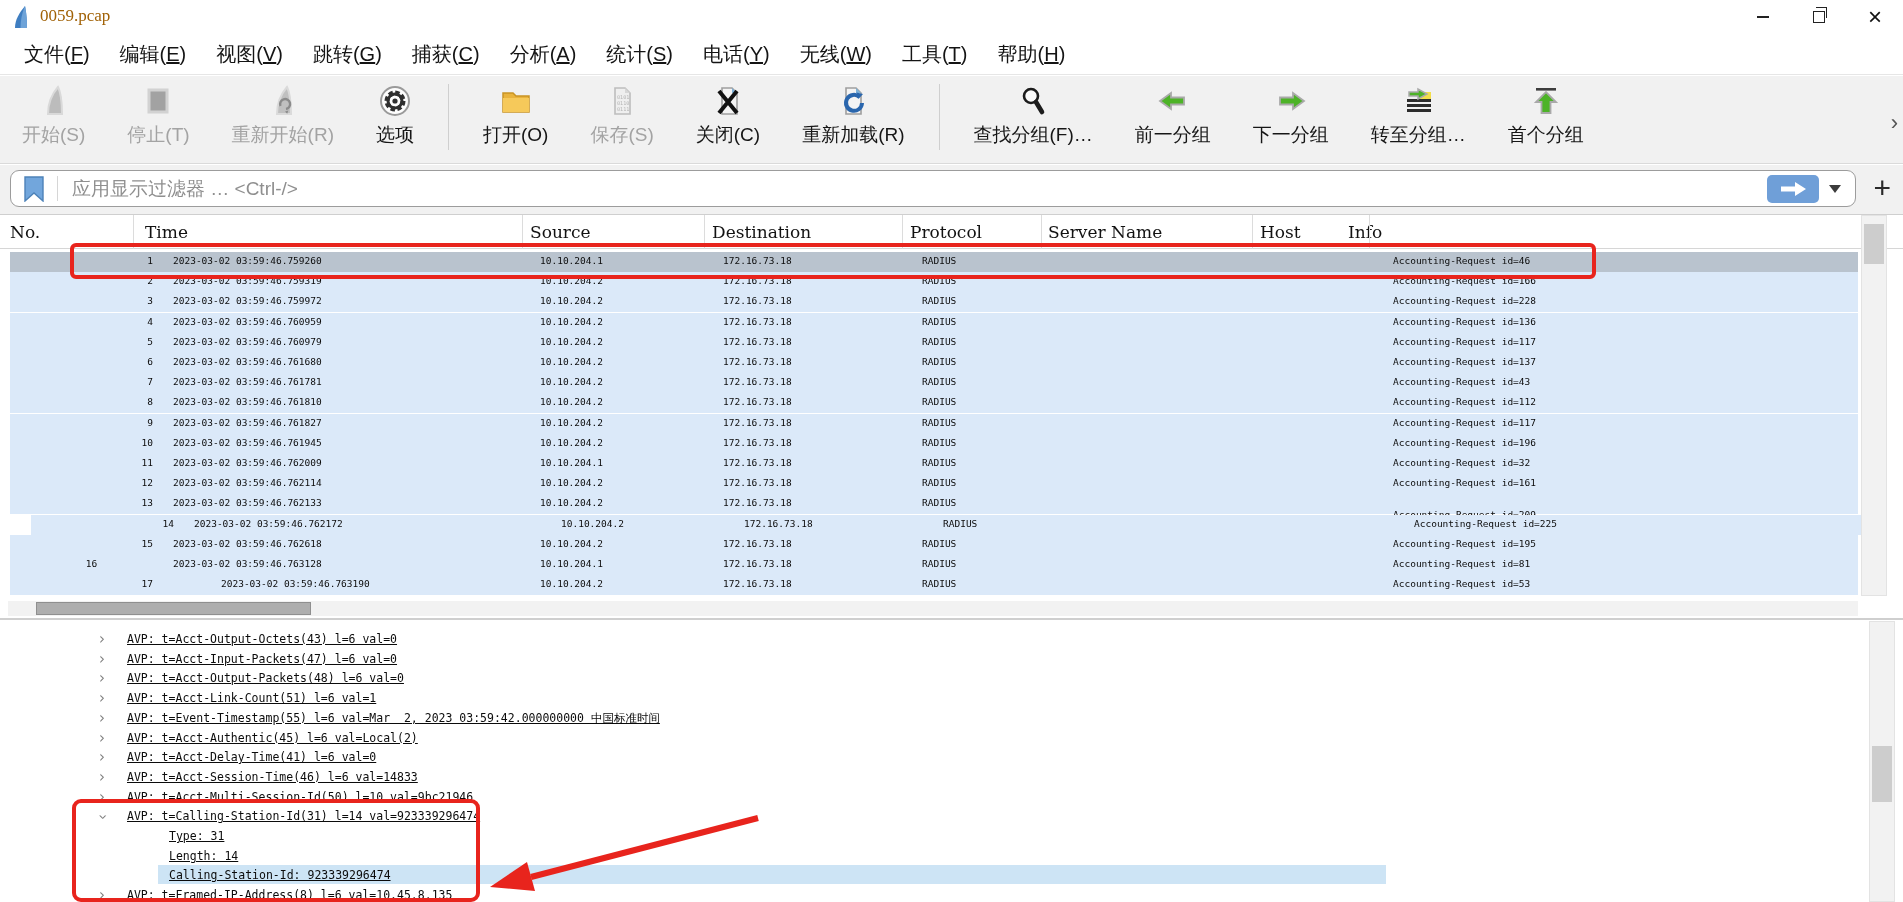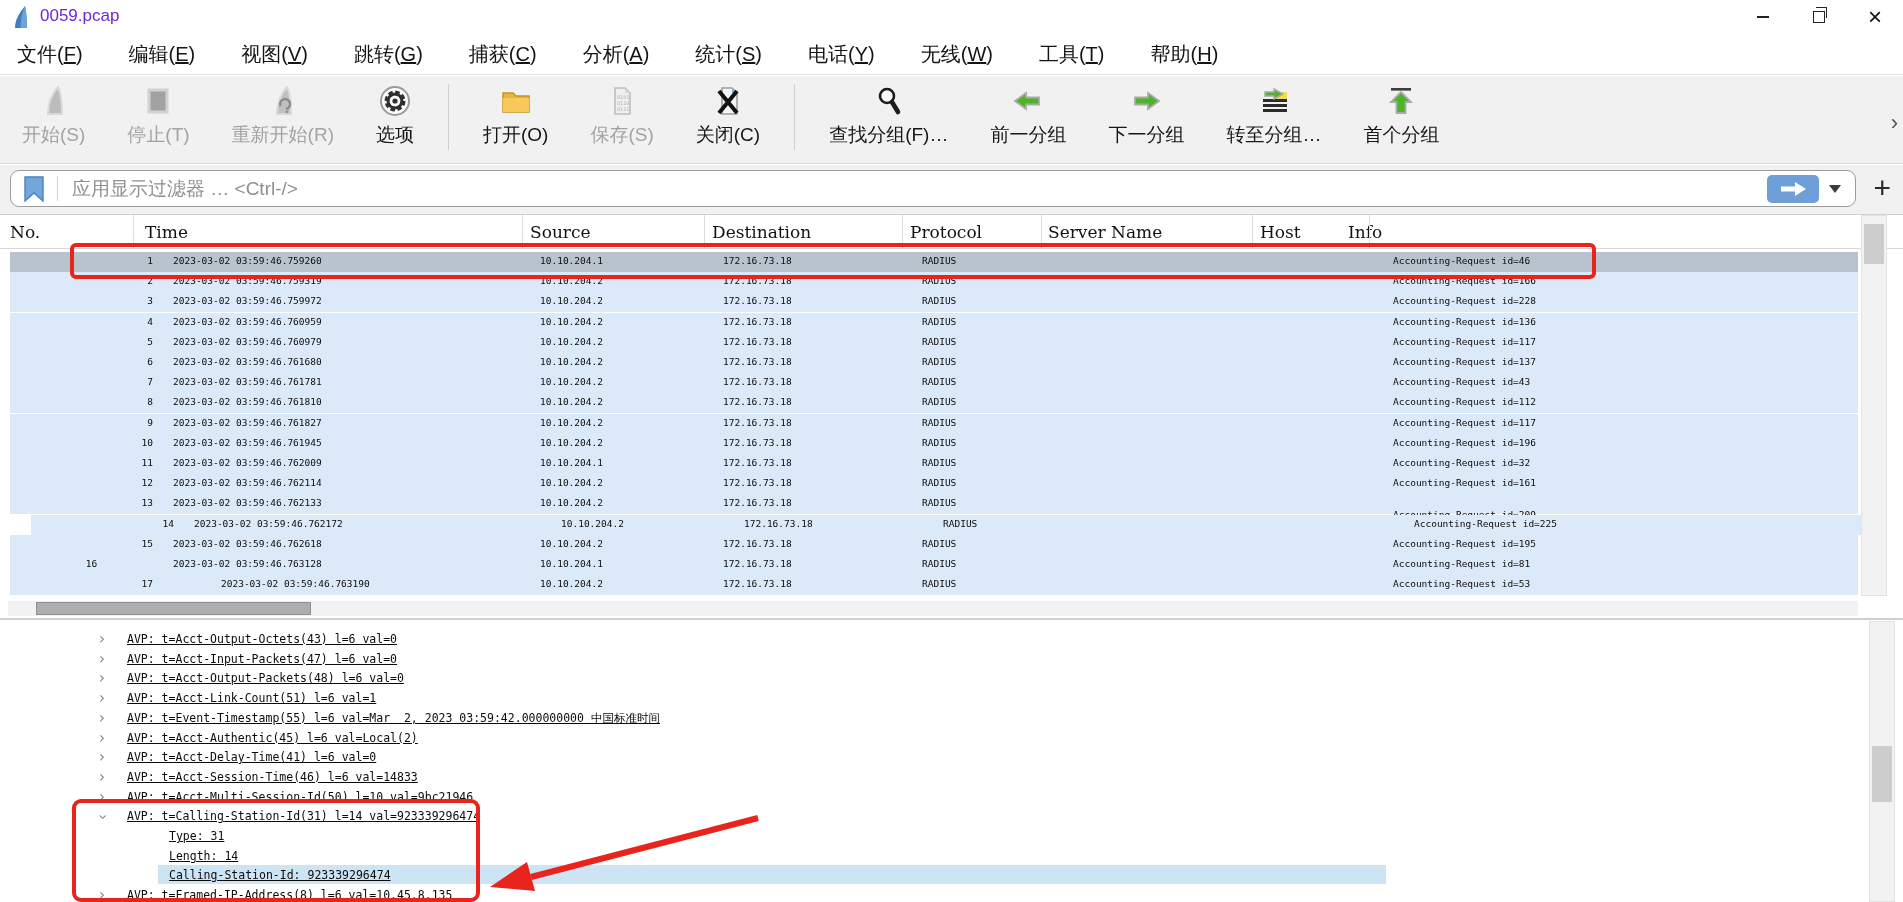--- a/index.html
+++ b/index.html
@@ -2,30 +2,30 @@
 <html style="--row-bg: #dbe9f9; --row-sel-bg: #b9c3ce; --detail-sel-bg: #cde4f5; --anno: #e8241d; --apply-bg: #6f9fd8;"><head>
 <meta charset="utf-8">
 <style>
   html,body{margin:0;padding:0;background:#fff;overflow:hidden;}
   #app{position:relative;width:1903px;height:902px;background:#fff;
        font-family:"Liberation Sans","DejaVu Sans",sans-serif;color:#1a1a1a;
        -webkit-font-smoothing:antialiased;}
   
   .titlebar{position:absolute;left:0;top:0;width:1903px;height:34px;background:#fff;}
   .app-icon{position:absolute;left:10px;top:5px;width:24px;height:24px;}
-  .title-text{position:absolute;left:40px;top:6px;font-size:17px;color:#6d28d9;}
+  .title-text{position:absolute;left:40px;top:6px;font-size:17px;color:#a16207;font-family:Liberation Serif, serif;}
   .winbtns{position:absolute;right:0;top:0;height:34px;display:flex;}
   .winbtn{width:56px;height:34px;display:flex;align-items:center;justify-content:center;cursor:default;}
   .glyph-min{width:12px;height:2px;background:#222;}
   .glyph-restore{width:10px;height:10px;border:1.5px solid #222;position:relative;background:#fff;}
   .glyph-restore:before{content:"";position:absolute;left:2px;top:-5px;width:10px;height:10px;border:1.5px solid #222;border-bottom:none;border-left:none;}
   .glyph-close{font-size:24px;line-height:24px;color:#111;}
   
   .menubar{position:absolute;left:0;top:34px;width:1903px;height:41px;display:flex;align-items:center;
-           padding-left:17px;gap:46px;background:#fff;border-bottom:1px solid #e6e6e6;box-sizing:border-box;}
+           padding-left:24px;gap:30px;background:#fff;border-bottom:1px solid #e6e6e6;box-sizing:border-box;}
   .menu-item{font-size:20px;color:#141414;white-space:nowrap;}
   .menu-item u{text-decoration:underline;}
   
   .toolbar{position:absolute;left:0;top:76px;width:1903px;height:88px;background:#f1f1f1;
            border-bottom:1px solid #dadada;display:flex;align-items:flex-start;padding-left:14px;gap:26px;box-sizing:border-box;}
   .tbtn{display:flex;flex-direction:column;align-items:center;padding:6px 8px 0 8px;}
   .ticon{width:38px;height:38px;display:flex;align-items:center;justify-content:center;}
   .tlabel{font-size:19px;margin-top:2px;white-space:nowrap;color:#161616;}
   .tbtn.dis .tlabel{color:#a3a3a3;}
   .tsep{width:1px;height:66px;background:#cfcfcf;margin-top:8px;}
@@ -177,20 +177,31 @@
     </div>
     <div class="tbtn">
       <span class="ticon">
         <svg width="34" height="34" viewBox="0 0 34 34">
           <path d="M11 4 h10 l5 5 v21 H11 Z" fill="#f4f4f4" stroke="#9e9e9e" stroke-width="1.6"></path>
           <path d="M21 4 l5 5 h-5 Z" fill="#7fb2d9"></path>
           <path d="M8 7 L26 29 M26 7 L8 29" stroke="#111" stroke-width="4"></path>
         </svg>
       </span>
       <span class="tlabel">关闭(C)</span>
+    </div>
+    <div class="tbtn">
+      <span class="ticon">
+        <svg width="34" height="34" viewBox="0 0 34 34">
+          <path d="M10 4 h10 l5 5 v21 H10 Z" fill="#f4f4f4" stroke="#9e9e9e" stroke-width="1.6"></path>
+          <path d="M20 4 l5 5 h-5 Z" fill="#7fb2d9"></path>
+          <path d="M23.5 13 a8 8 0 1 0 2.5 6" stroke="#2a66ad" stroke-width="4" fill="none"></path>
+          <path d="M20.5 8.5 l6.5 1.5 -4.5 5 z" fill="#2a66ad"></path>
+        </svg>
+      </span>
+      <span class="tlabel">重新加载(R)</span>
     </div>
     <div class="tsep"></div>
     <div class="tbtn">
       <span class="ticon">
         <svg width="34" height="34" viewBox="0 0 34 34">
           <circle cx="15" cy="12" r="7" stroke="#1c1c1c" stroke-width="2.6" fill="#fafafa"></circle>
           <line x1="20" y1="18" x2="26" y2="28" stroke="#1c1c1c" stroke-width="4.6" stroke-linecap="round"></line>
         </svg>
       </span>
       <span class="tlabel">查找分组(F)…</span>

